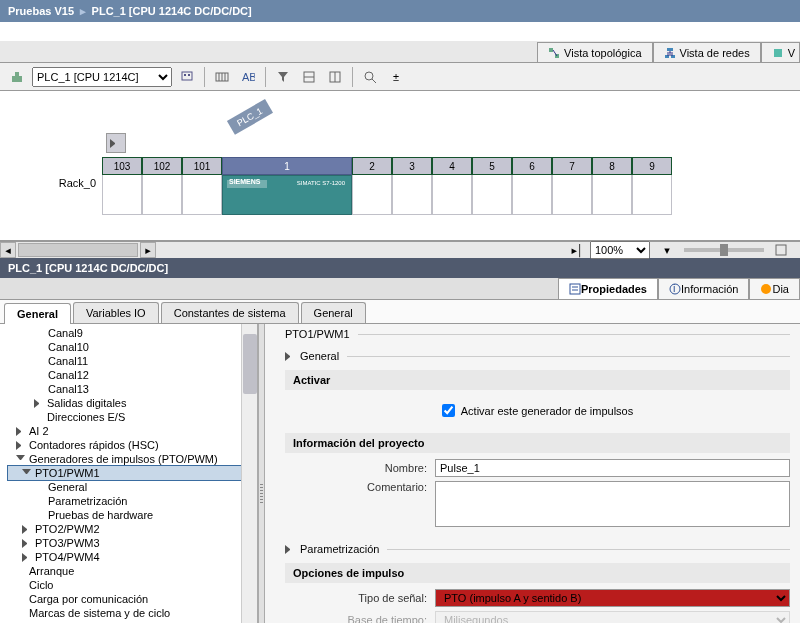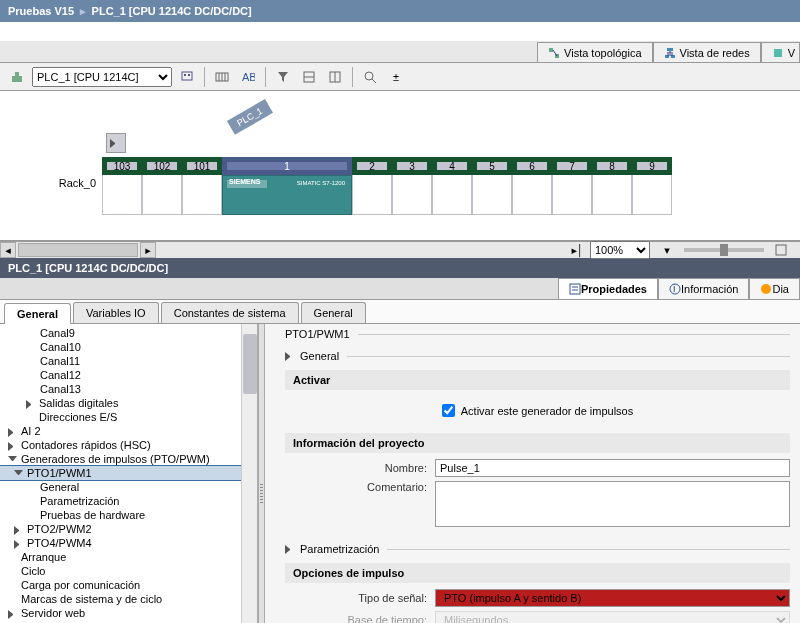--- a/index.html
+++ b/index.html
@@ -21,21 +21,21 @@
 .tb-btn { width: 22px; height: 22px; border: 1px solid transparent; background: transparent; display: flex; align-items: center; justify-content: center; cursor: pointer; }
 .tb-sep { width: 1px; height: 20px; background: #AAA; margin: 0 2px; }
 
 
 .canvas { height: 150px; background: #fff; position: relative; overflow: hidden; border-bottom: 1px solid #999; }
 .plc-label { position: absolute; transform: rotate(-30deg); font-size: 9px; background: #8295B0; color: #fff; padding: 3px 8px; top: 18px; left: 228px; }
 .rack-nav { position: absolute; top: 42px; left: 106px; width: 20px; height: 20px; background: #D0D0D8; display: flex; align-items: center; justify-content: center; border: 1px solid #999; }
 .rack-row { position: absolute; top: 66px; left: 40px; display: flex; align-items: flex-start; }
 .rack-label { width: 62px; text-align: right; padding-right: 6px; padding-top: 20px; font-size: 11px; }
 .slots { display: flex; }
-.slot-header { height: 18px; background: #C5C5D2; border: 5px solid #14532d; display: flex; align-items: center; justify-content: center; font-size: 10px; }
+.slot-header { height: 18px; background: #C5C5D2; border: 1px solid #14532d; display: flex; align-items: center; justify-content: center; font-size: 10px; }
 .slot-col { display: flex; flex-direction: column; }
 .slot-body { height: 40px; border: 1px solid #C0C0C8; border-top: none; background: #fff; }
 .slot-col.narrow { width: 40px; }
 .slot-col.cpu { width: 130px; }
 .slot-col.cpu .slot-header { background: #6B7AA8; border-color: #4A5A88; color: #fff; }
 .slot-col.cpu .slot-body { background: #3A8C8C; border: 1px solid #2A6C6C; position: relative; }
 .slot-col.cpu .slot-body::before { content: ''; position: absolute; left: 4px; top: 4px; width: 40px; height: 8px; background: #FFF; opacity: 0.3; }
 .slot-col.cpu .slot-body .siemens { position: absolute; left: 6px; top: 2px; color: #fff; font-size: 7px; font-weight: bold; }
 .slot-col.cpu .slot-body .model { position: absolute; right: 6px; top: 4px; color: #fff; font-size: 6px; }
 
@@ -56,21 +56,21 @@
 .lower-tabs { background: #FAFAFA; height: 24px; display: flex; align-items: flex-end; padding-left: 4px; border-bottom: 1px solid #999; }
 .ltab { background: #E8E8E8; border: 1px solid #999; border-bottom: none; padding: 4px 12px; cursor: pointer; border-radius: 3px 3px 0 0; margin-right: 2px; }
 .ltab.active { background: #fff; font-weight: bold; position: relative; top: 1px; }
 
 
 .split { display: flex; height: 340px; }
 
 
 .tree-pane { width: 258px; background: #fff; border-right: 1px solid #AAA; overflow: hidden; position: relative; }
 .tree { padding: 2px 0; }
-.tree-item { padding: 1px 0 1px 8px; display: flex; align-items: flex-end; cursor: pointer; white-space: nowrap; }
+.tree-item { padding: 1px 0 1px 8px; display: flex; align-items: center; cursor: pointer; white-space: nowrap; margin-left: 8px; }
 .tree-item.selected { background: #C8D8E8; outline: 1px solid #3A6CA0; }
 .indent1 { padding-left: 26px; }
 .indent2 { padding-left: 40px; }
 .indent-tri { padding-left: 14px; }
 .tri { width: 9px; height: 9px; margin-right: 4px; display: inline-block; }
 .tri-right { border-left: 5px solid #555; border-top: 4px solid transparent; border-bottom: 4px solid transparent; }
 .tri-down { border-top: 5px solid #555; border-left: 4px solid transparent; border-right: 4px solid transparent; }
 .tree-scroll { position: absolute; right: 0; top: 0; width: 16px; height: 100%; background: #EEE; border-left: 1px solid #CCC; }
 .scroll-thumb { position: absolute; width: 14px; left: 1px; top: 10px; height: 60px; background: #C0C0C8; border-radius: 2px; }
 
@@ -356,20 +356,24 @@
         </div>
       <div class="tree-item indent2">
           <span>Pruebas de hardware</span>
         </div>
       <div class="tree-item indent-tri">
           <span class="tri tri-right"></span>
           <span>PTO2/PWM2</span>
         </div>
       <div class="tree-item indent-tri">
           <span class="tri tri-right"></span>
+          <span>PTO3/PWM3</span>
+        </div>
+      <div class="tree-item indent-tri">
+          <span class="tri tri-right"></span>
           <span>PTO4/PWM4</span>
         </div>
       <div class="tree-item">
           <span style="width:13px;display:inline-block"></span>
           <span>Arranque</span>
         </div>
       <div class="tree-item">
           <span style="width:13px;display:inline-block"></span>
           <span>Ciclo</span>
         </div>

